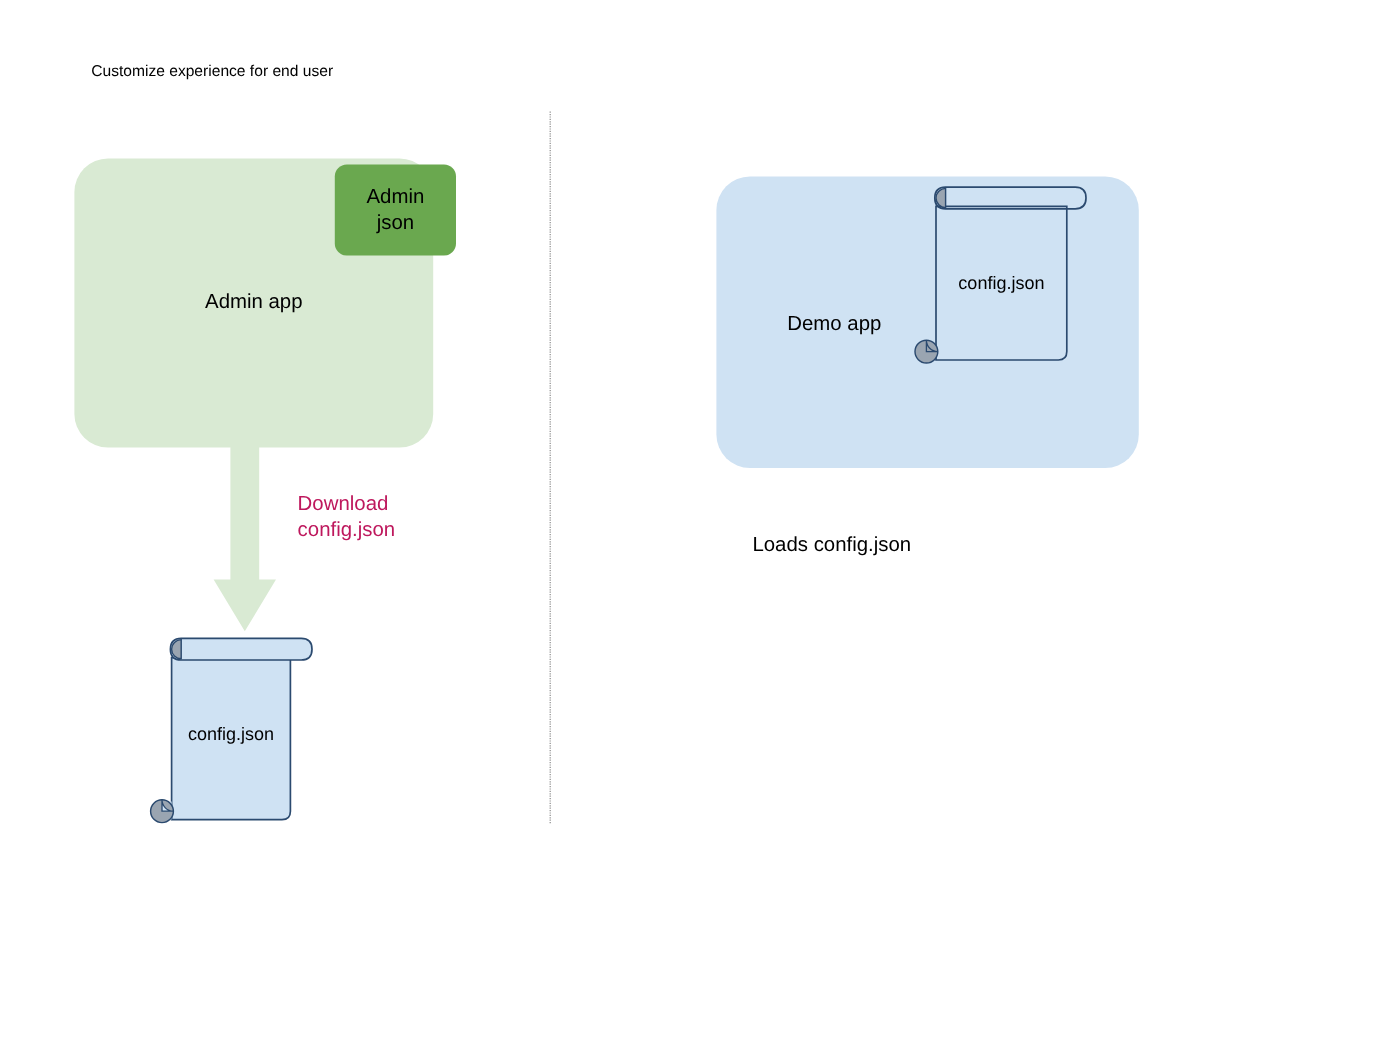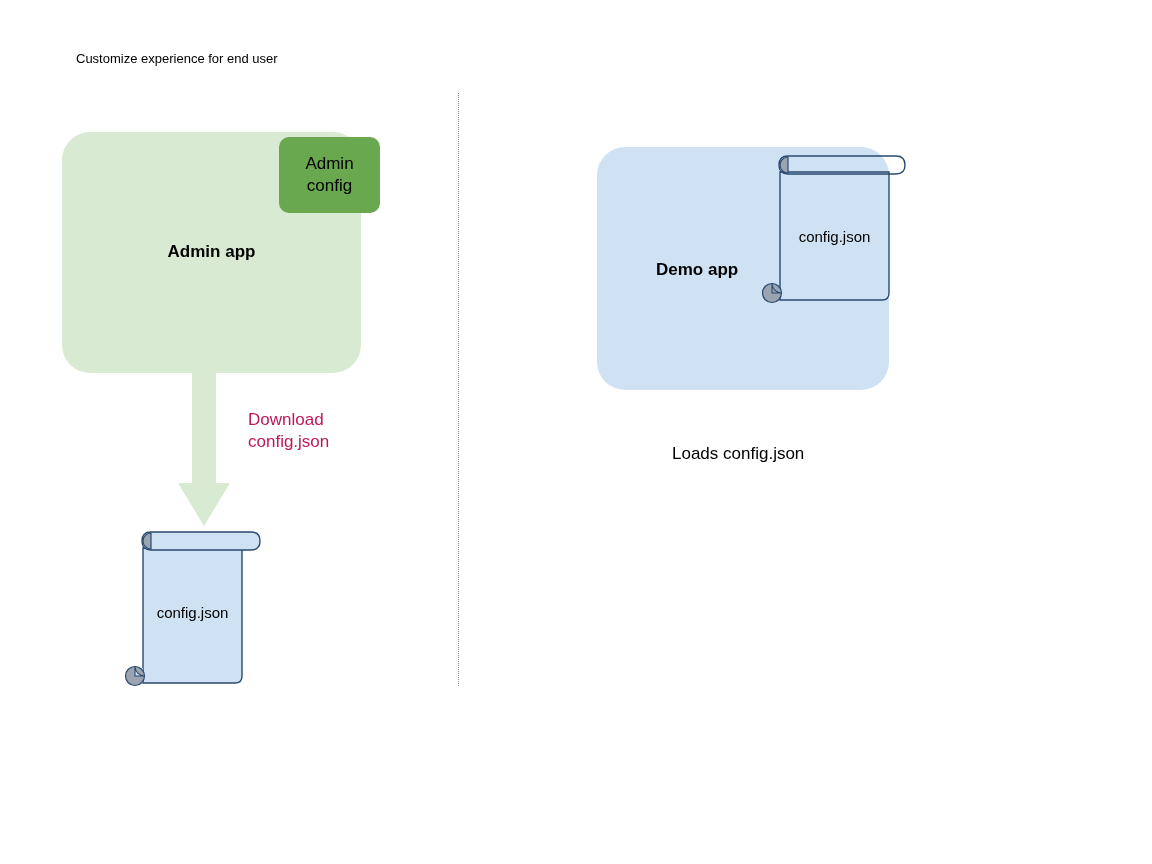--- a/index.html
+++ b/index.html
@@ -35,21 +35,20 @@
   }
   .app-box-green { background: #d9ead3; }
   .app-box-blue  { background: #cfe2f3; }
 
   .app-label {
     position: absolute;
     font-size: 17px;
     line-height: 20px;
     color: #000;
     white-space: nowrap;
-    font-weight: bold;
   }
 
   .admin-panel {
     background: #6aa84f;
     border-radius: 10px;
     display: flex;
     align-items: center;
     justify-content: center;
     text-align: center;
     font-size: 17px;
@@ -76,21 +75,20 @@
     border-left: 1px dotted #8a8a8a;
     width: 0;
   }
 
   .caption {
     position: absolute;
     font-size: 17px;
     line-height: 20px;
     color: #000;
     white-space: nowrap;
-    margin-left: 45px;
   }
 </style>
 </head>
 <body>
 
 <div class="canvas">
 
   <div class="heading abs" style="left:76px; top:49px;">Customize experience for end user</div>
 
   <svg class="arrow-svg abs" style="left:176px; top:370px;" width="56" height="158" viewBox="0 0 56 158">
@@ -101,21 +99,21 @@
     <div>Download</div>
     <div>config.json</div>
   </div>
 
   <div class="app-box app-box-green abs" style="left:62px; top:132px; width:299px; height:241px;">
     <div class="app-label" style="left:0; right:0; top:110px; text-align:center;">Admin app</div>
 
     <div class="admin-panel abs" style="left:217px; top:5px; width:101px; height:76px;">
       <div>
         <div>Admin</div>
-        <div>config</div>
+        <div>json</div>
       </div>
     </div>
   </div>
 
   <div class="abs" style="left:118px; top:526px; width:150px; height:165px;">
     <svg class="scroll-svg" width="150" height="165" viewBox="0 0 150 165">
 
       <path d="M 25 22 L 124 22 L 124 150 Q 124 157 117 157 L 25 157 Z" fill="#cfe2f3" stroke="#2b4a6f" stroke-width="1.4"></path>
 
       <path d="M 25 157 L 10 157 Q 10 142 25 142 Z" fill="#cfe2f3" stroke="none"></path>
@@ -126,21 +124,21 @@
 
       <circle cx="17" cy="150" r="9.5" fill="#9aa5b1" stroke="#2b4a6f" stroke-width="1.2"></circle>
       <path d="M 17 150 L 26.5 150 A 9.5 9.5 0 0 1 17 140.5 Z" fill="#cfe2f3" stroke="#2b4a6f" stroke-width="1.1"></path>
     </svg>
     <div class="scroll-label" style="left:25px; top:78px; width:99px;">config.json</div>
   </div>
 
   <div class="divider abs" style="left:458px; top:93px; height:593px;"></div>
 
 
-  <div class="app-box app-box-blue abs" style="left:597px; top:147px; width:292px; height:243px;">
+  <div class="app-box app-box-blue abs" style="left:597px; top:147px; width:352px; height:243px;">
     <div class="app-label" style="left:59px; top:113px;">Demo app</div>
   </div>
 
   <div class="abs" style="left:765px; top:150px; width:150px; height:165px;">
     <svg class="scroll-svg" width="150" height="165" viewBox="0 0 150 165">
 
       <path d="M 15 22 L 124 22 L 124 143 Q 124 150 117 150 L 15 150 Z" fill="none" stroke="#2b4a6f" stroke-width="1.4"></path>
 
       <path d="M 23 6 L 131 6 Q 140 6 140 15 Q 140 24 131 24 L 23 24 Q 14 24 14 15 Q 14 6 23 6 Z" fill="none" stroke="#2b4a6f" stroke-width="1.4"></path>
 

